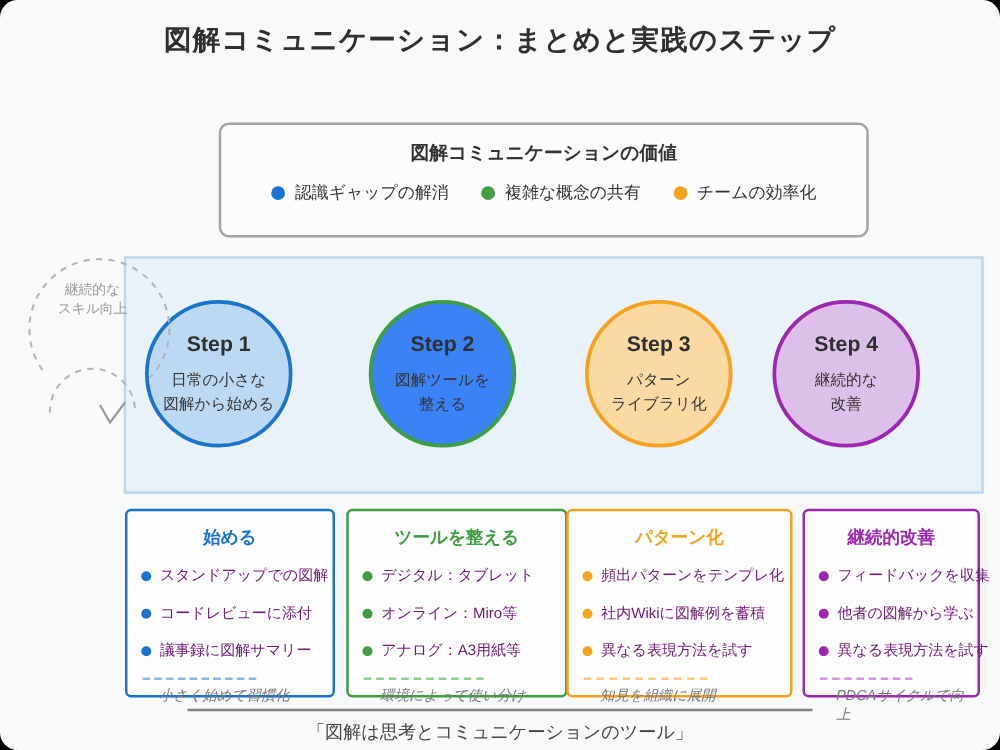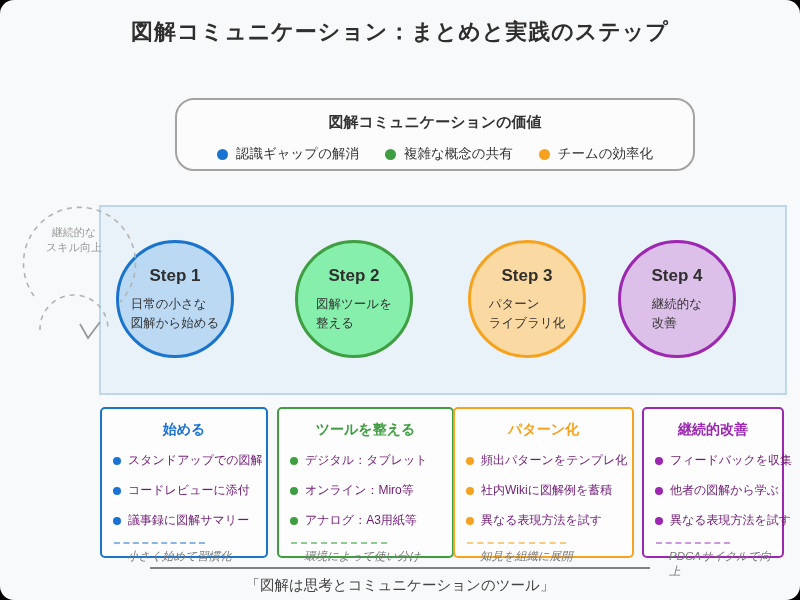--- a/index.html
+++ b/index.html
@@ -7,22 +7,22 @@
     position:relative;width:800px;height:600px;background:#f8f9fa;
     border-radius:14px;overflow:hidden;
     font-family:"Liberation Sans","DejaVu Sans",sans-serif;color:#333;
   }
   .title{
     position:absolute;top:17px;left:0;width:100%;text-align:center;
     font-size:22px;font-weight:bold;color:#2f2f2f;letter-spacing:1px;
   }
   
   .value-box{
-    position:absolute;left:175px;top:98px;width:520px;height:73px;
-    box-sizing:border-box;border:2px solid #a3a3a3;border-radius:19px;
+    position:absolute;left:175px;top:98px;width:520px;height:92px;
+    box-sizing:border-box;border:2px solid #a3a3a3;border-radius:8px;
     background:#fcfcfd;
   }
   .value-title{margin-top:13px;text-align:center;font-size:15px;font-weight:600;color:#333;}
   .value-items{display:flex;justify-content:center;align-items:center;gap:26px;margin-top:13px;font-size:13.5px;color:#333;}
   .value-item{display:flex;align-items:center;gap:8px;}
   .dot{display:inline-block;border-radius:50%;}
   .dot-lg{width:11px;height:11px;}
   .dot-sm{width:8px;height:8px;flex:0 0 8px;}
   .dot-blue{background:#1a73d2;} .dot-green{background:#3e9e41;}
   .dot-orange{background:#f6a21e;} .dot-purple{background:#9c27b0;}
@@ -35,27 +35,27 @@
   .loop-svg{position:absolute;left:12px;top:198px;z-index:3;}
   .loop-label{
     position:absolute;left:34px;top:225px;width:80px;text-align:center;z-index:3;
     font-size:11px;line-height:1.4;color:#999;
   }
   .loop-label span{display:block;}
   
   .circle{
     position:absolute;top:240px;width:118px;height:118px;box-sizing:border-box;
     border-radius:50%;display:flex;flex-direction:column;align-items:center;
-    justify-content:center;z-index:2;
+    justify-content:center;text-align:center;z-index:2;
   }
   .circle .step-name{font-size:17px;font-weight:bold;color:#2f2f2f;margin-bottom:9px;}
   .circle .step-desc{font-size:12.5px;line-height:1.5;color:#333;}
   .circle .step-desc span{display:block;}
   .c1{left:116px;background:#bcd9f3;border:3px solid #1b74cc;}
-  .c2{left:295px;background:#86efac;border:3px solid #3e9e41;}
+  .c2{left:295px;background:#3b82f6;border:3px solid #3e9e41;}
   .c3{left:468px;background:#fbd9a2;border:3px solid #f5a31f;}
   .c4{left:618px;background:#ddc0e9;border:3px solid #9c27b0;}
   
   .dbox{
     position:absolute;top:407px;height:151px;box-sizing:border-box;
     background:#fdfdfe;border-radius:5px;padding:10px 9px 8px 9px;
   }
   .db1{left:100px;width:168px;border:2px solid #1b74cc;}
   .db2{left:277px;width:177px;border:2px solid #3e9e41;}
   .db3{left:453px;width:181px;border:2px solid #f5a31f;}

